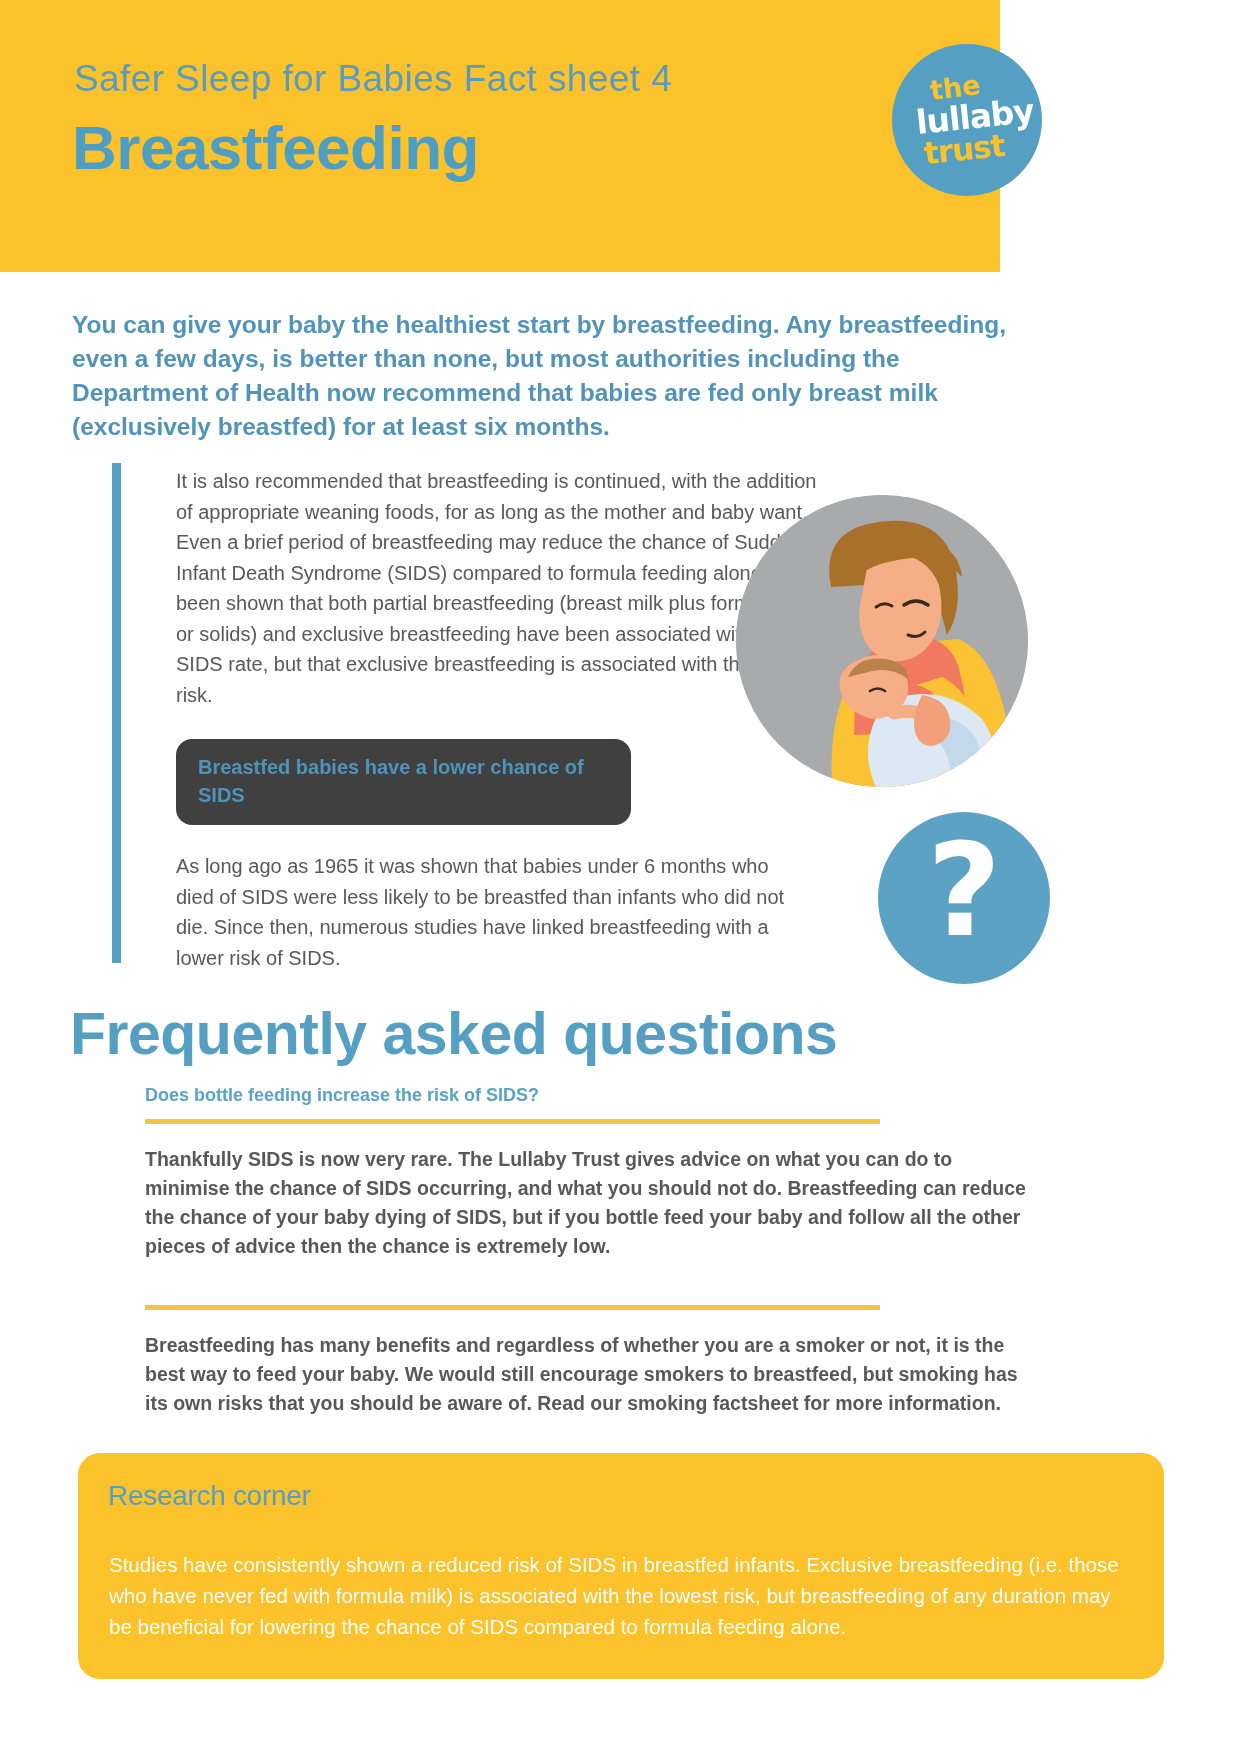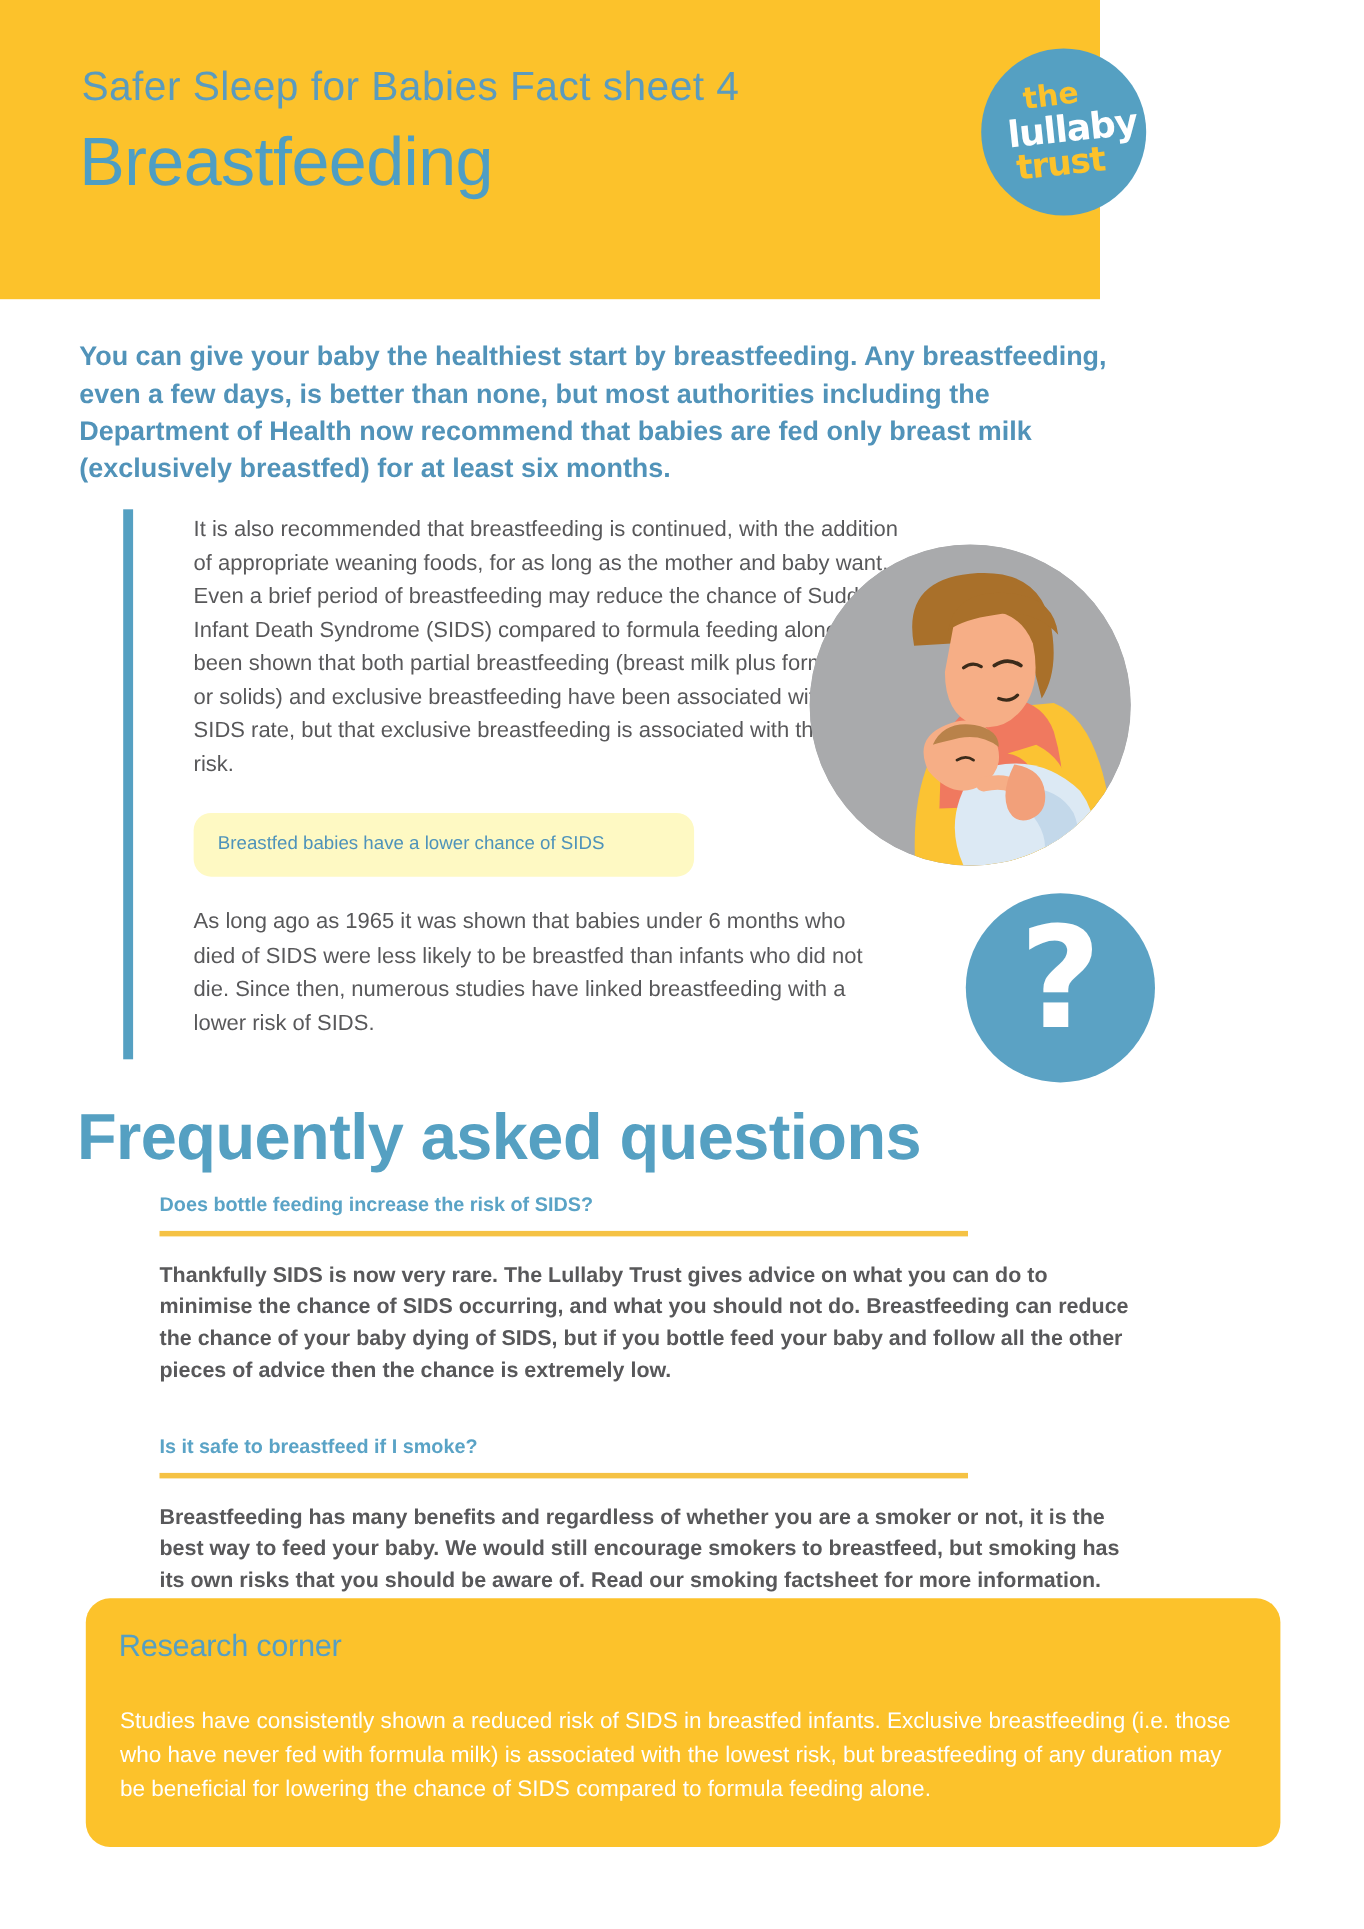--- a/index.html
+++ b/index.html
@@ -31,21 +31,21 @@
     left: 74px; top: 58px;
     font-size: 37px;
     color: #5b9bbe;
     letter-spacing: 0.4px;
     white-space: nowrap;
   }
   .header-title {
     position: absolute;
     left: 72px; top: 112px;
     font-size: 62px;
-    font-weight: normal;
+    font-weight: bold;
     color: #4e9ec4;
     letter-spacing: -0.5px;
     white-space: nowrap;
   }
 
   
   .logo {
     position: absolute;
     left: 874px; top: 28px;
     width: 185px; height: 185px;
@@ -118,25 +118,25 @@
     color: #58585a;
     font-family: "Liberation Sans", sans-serif;
   }
   .body-p.narrow { width: 655px; }
   .body-p.narrow2 { width: 610px; }
   .spacer-1 { height: 29px; }
   .spacer-2 { height: 26px; }
   .spacer-3 { height: 30px; }
 
   .callout {
-    background: #fef9c3;
+    background: #404040;
     border-radius: 16px;
     padding: 14px 22px 16px 22px;
-    font-size: 17px;
-    font-weight: normal;
+    font-size: 20px;
+    font-weight: bold;
     line-height: 28px;
     color: #4e93ba;
   }
   .callout.one { width: 455px; }
   .callout.two { width: 625px; padding: 15px 22px 17px 22px; line-height: 29px; }
 
   
   .photo {
     position: absolute;
     left: 736px; top: 495px;
@@ -311,21 +311,20 @@
   <div class="faq-title">Frequently asked questions</div>
 
   <div class="faq-list">
     <div>
       <div class="faq-q">Does bottle feeding increase the risk of SIDS?</div>
       <div class="faq-rule"></div>
       <div class="faq-a">Thankfully SIDS is now very rare. The Lullaby Trust gives advice on what you can do to minimise the chance of SIDS occurring, and what you should not do. Breastfeeding can reduce the chance of your baby dying of SIDS, but if you bottle feed your baby and follow all the other pieces of advice then the chance is extremely low.</div>
     </div>
     <div class="faq-gap"></div>
     <div>
-      <div class="faq-q">Is it safe to breastfeed if I smoke?</div>
       <div class="faq-rule"></div>
       <div class="faq-a">Breastfeeding has many benefits and regardless of whether you are a smoker or not, it is the best way to feed your baby. We would still encourage smokers to breastfeed, but smoking has its own risks that you should be aware of. Read our smoking factsheet for more information.</div>
     </div>
   </div>
 
   <div class="research">
     <div class="research-title">Research corner</div>
     <div class="research-body">Studies have consistently shown a reduced risk of SIDS in breastfed infants. Exclusive breastfeeding (i.e. those who have never fed with formula milk) is associated with the lowest risk, but breastfeeding of any duration may be beneficial for lowering the chance of SIDS compared to formula feeding alone.</div>
   </div>
 

